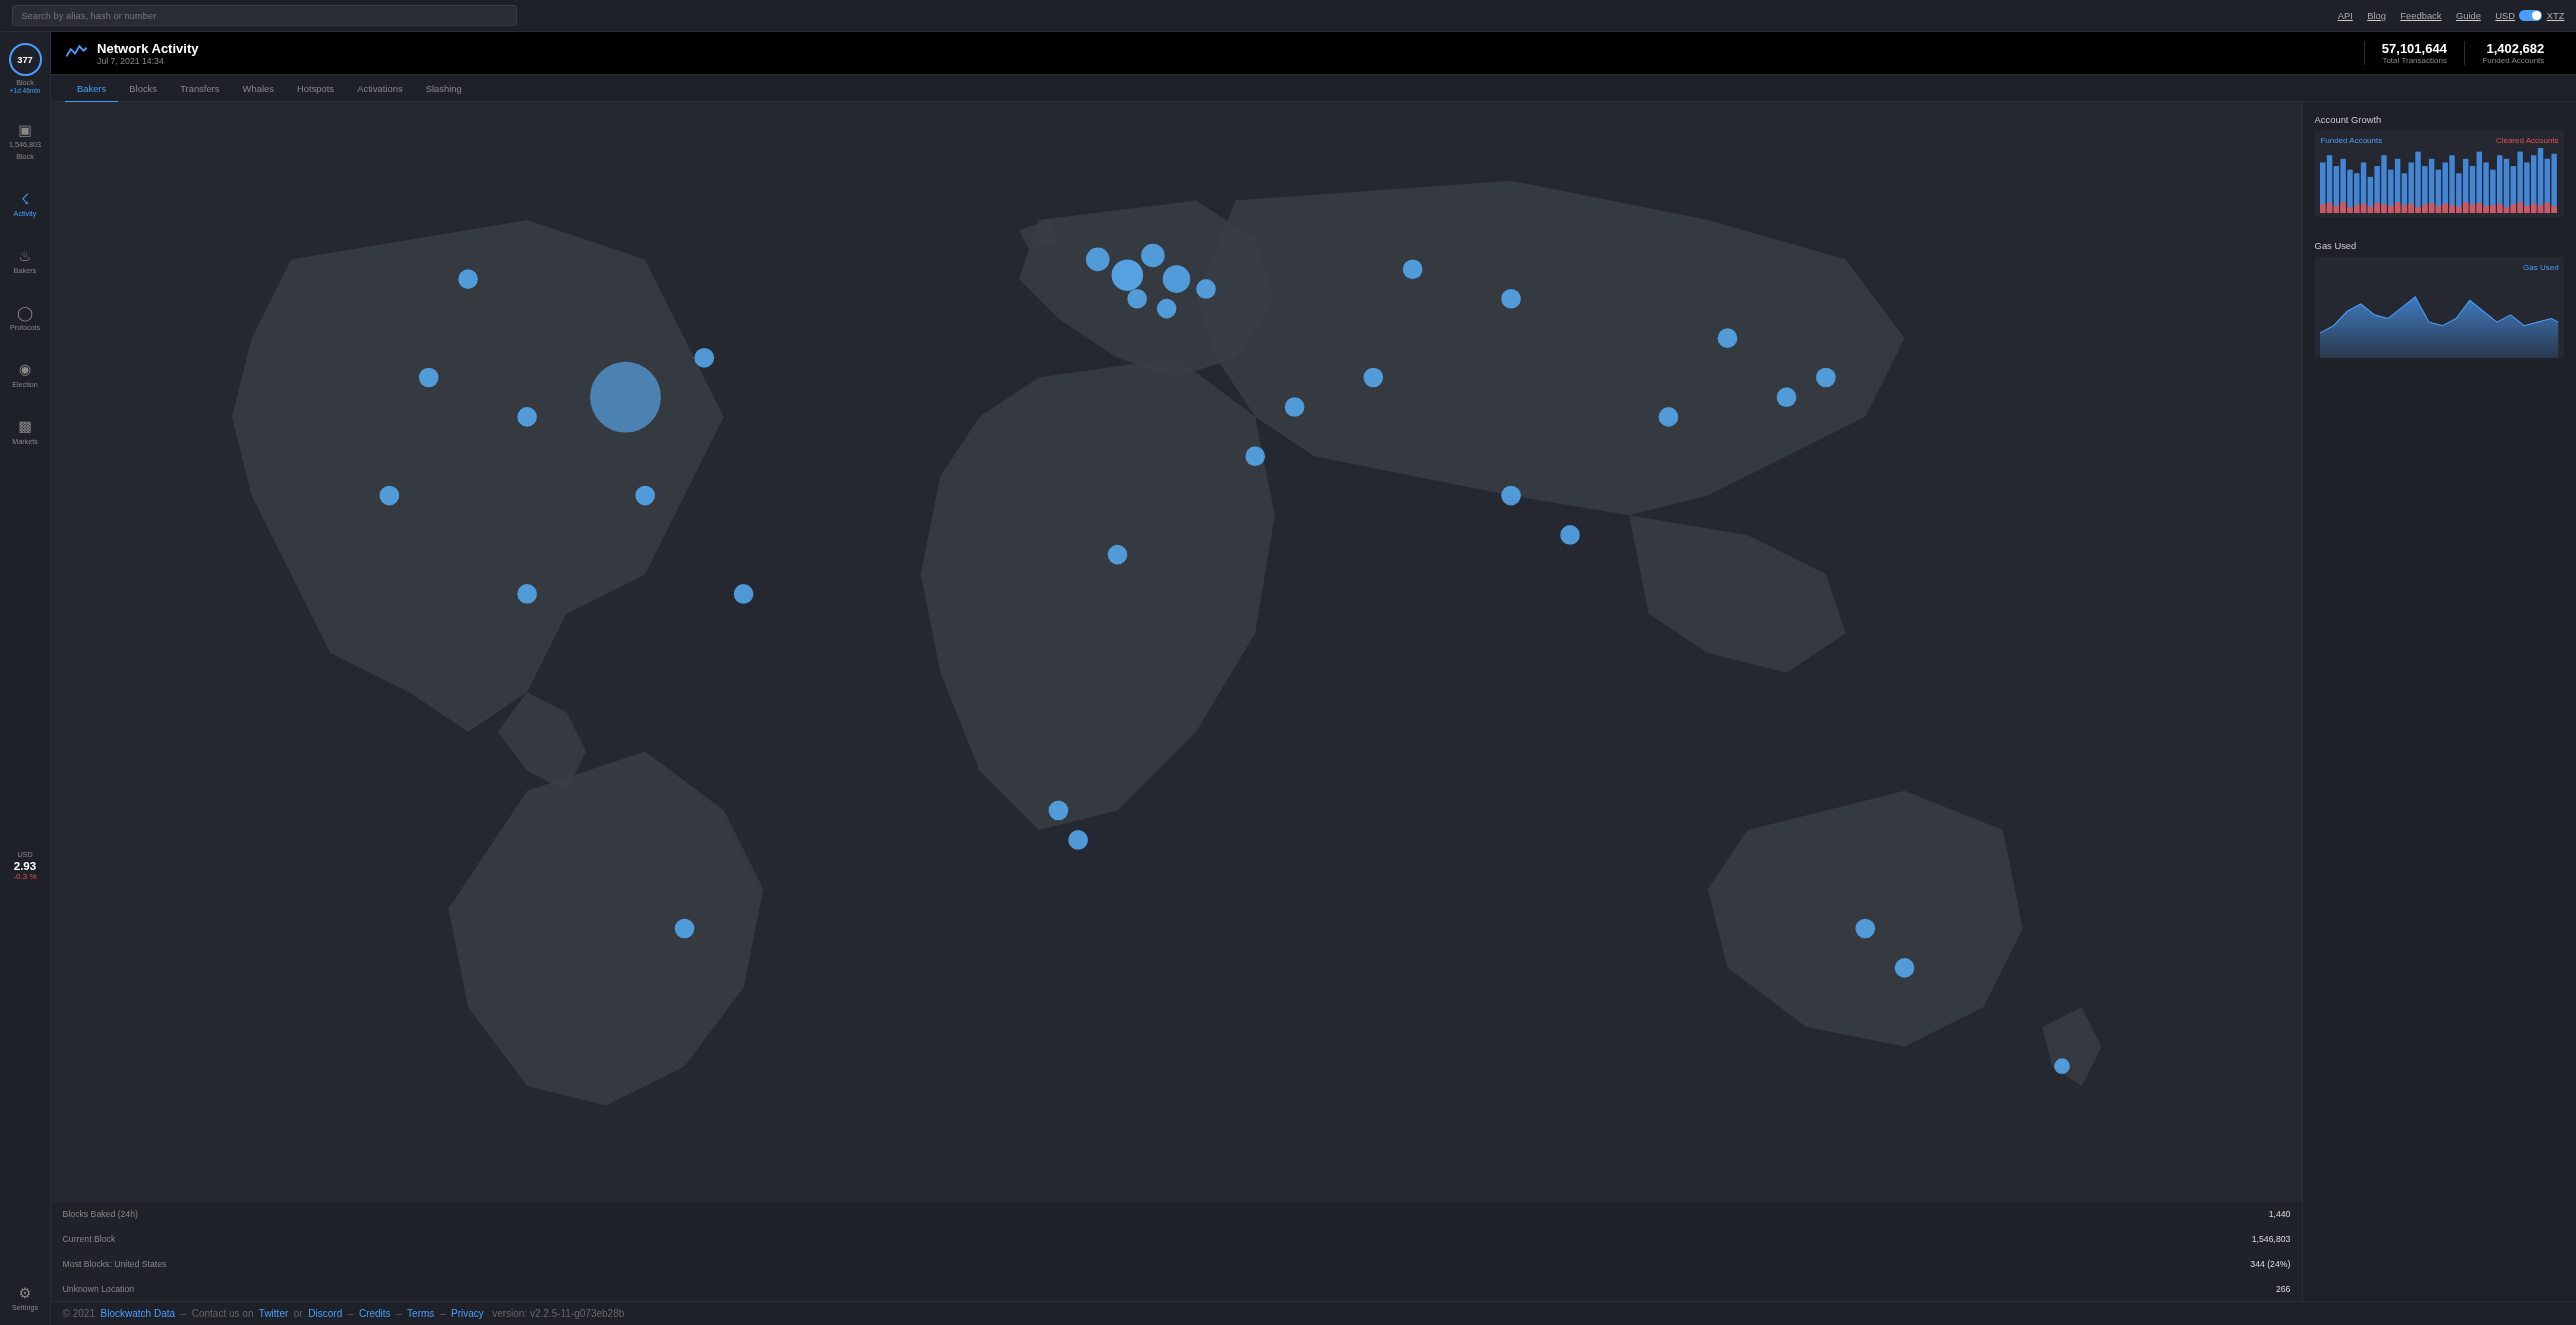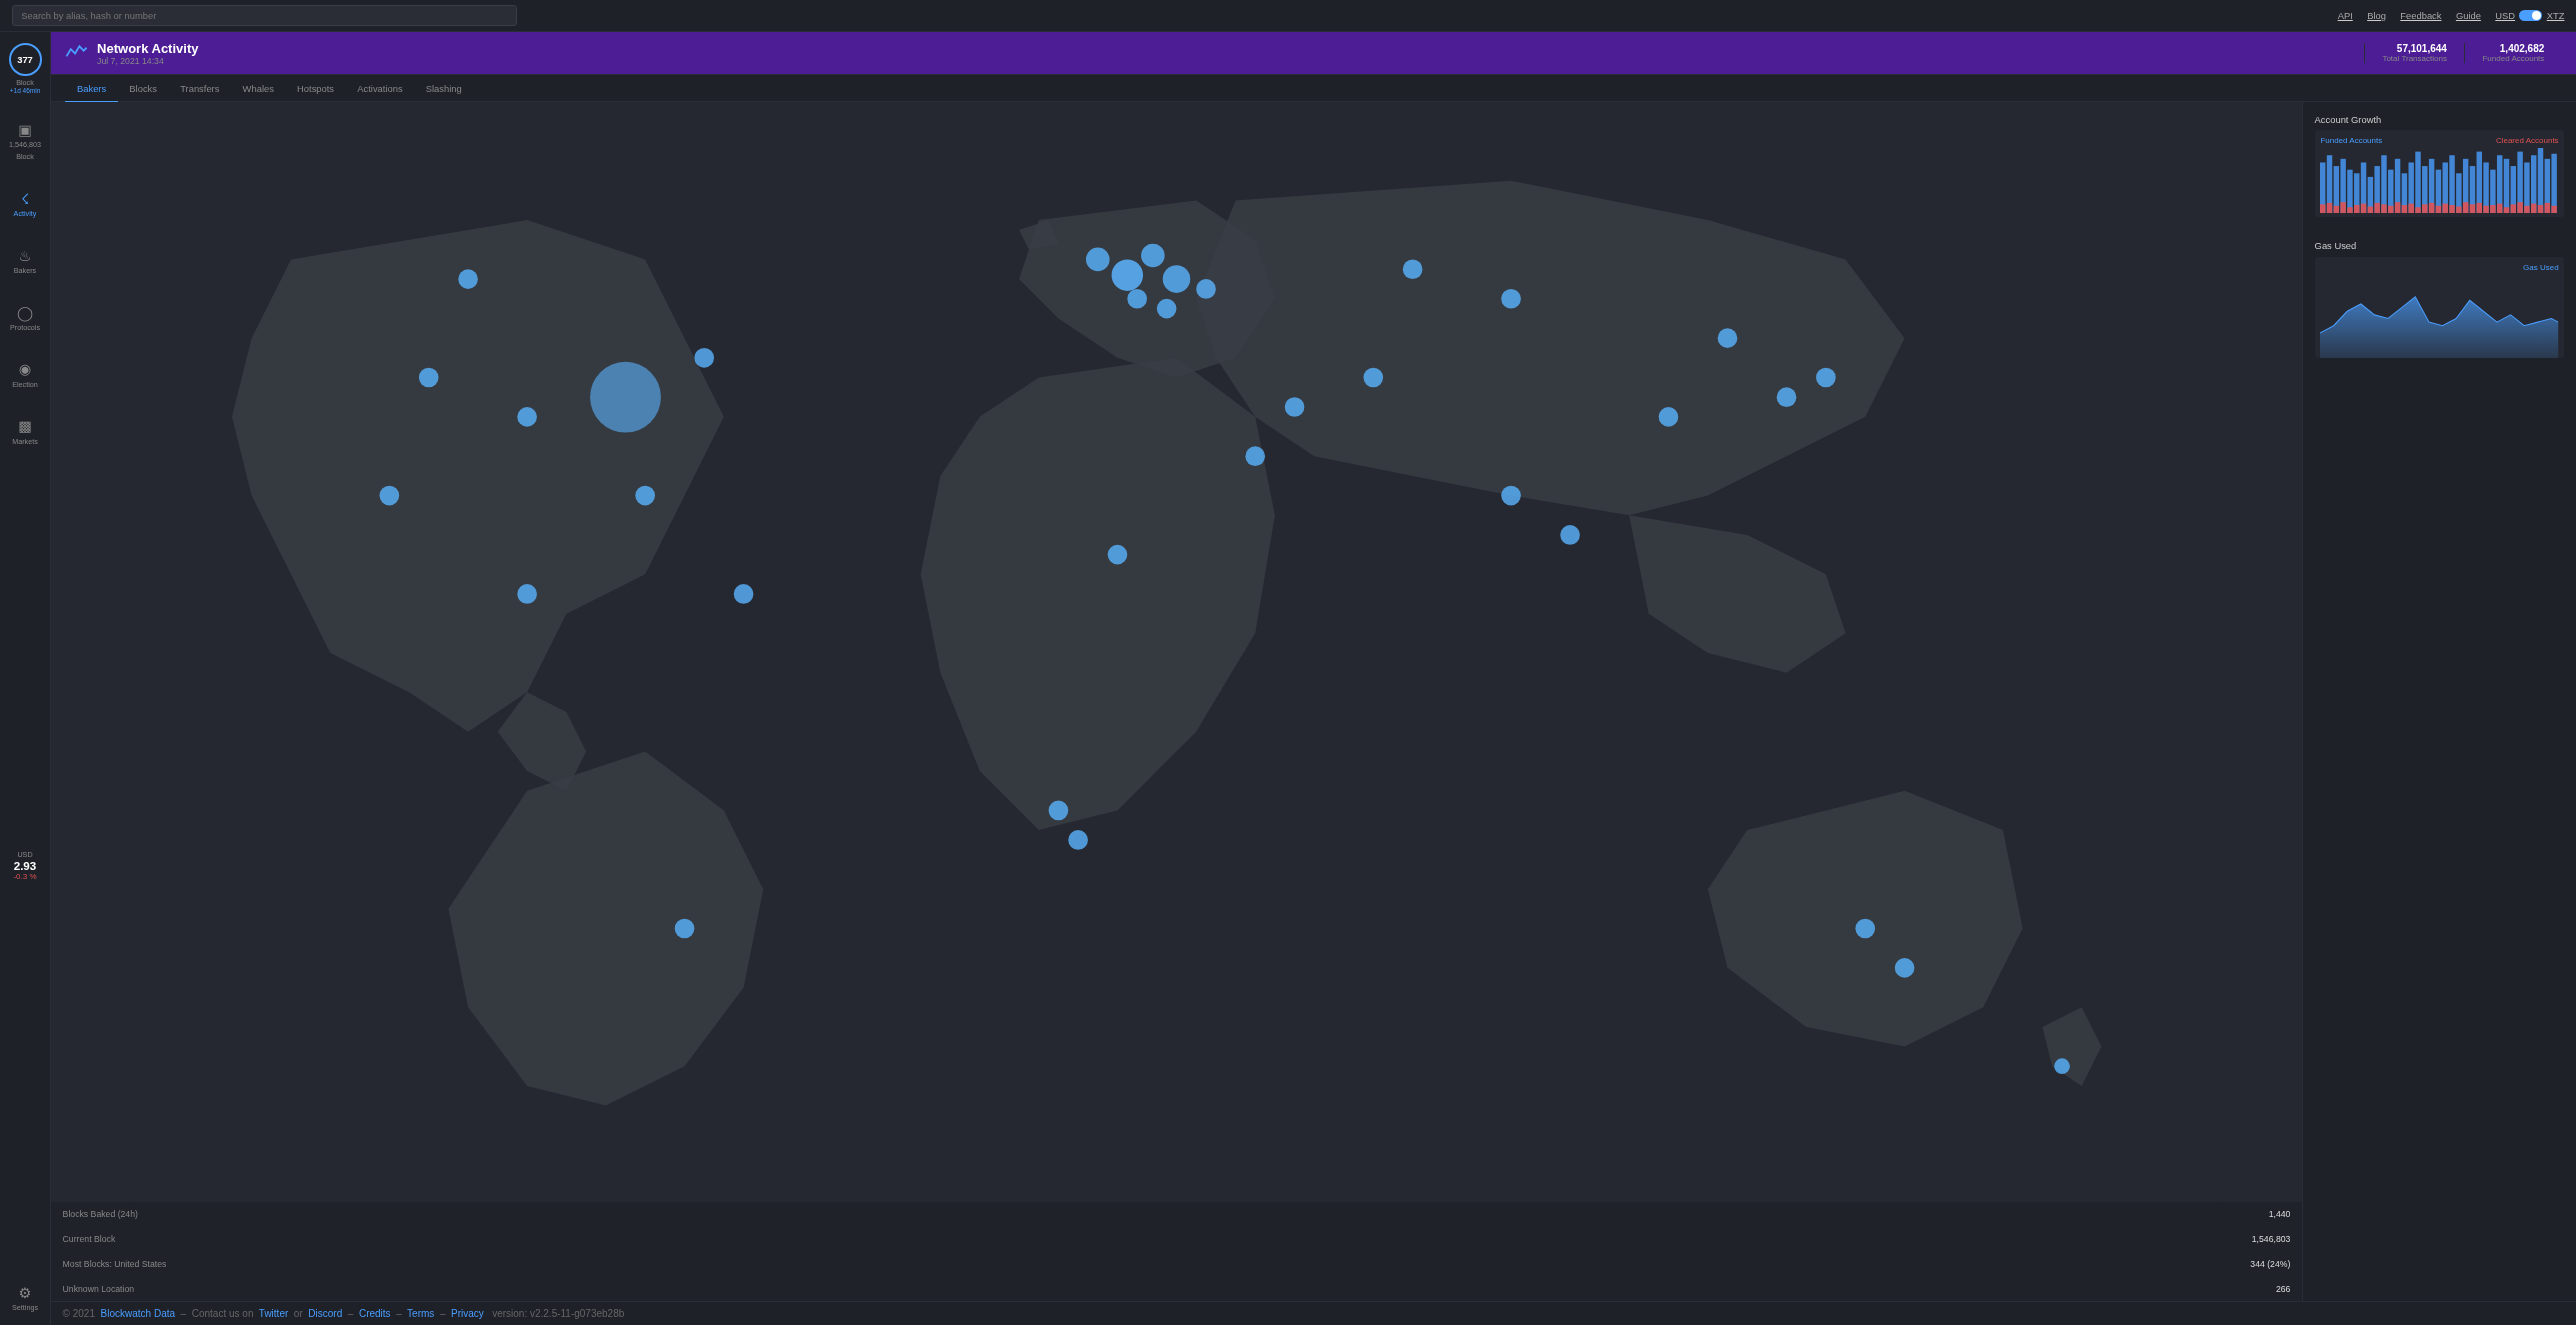--- a/index.html
+++ b/index.html
@@ -139,42 +139,42 @@
       display: flex;
       flex-direction: column;
       overflow: hidden;
     }
     
     .page-header {
       display: flex;
       align-items: center;
       padding: 8.7px 14.4px;
       border-bottom: 0.7px solid #2a2d35;
-      background: #4c1d95;
+      background: #000000;
       flex-shrink: 0;
     }
     .page-header-icon {
       width: 23px;
       height: 23px;
       margin-right: 8.7px;
       color: #4a9eff;
     }
     .page-title { font-size: 13px; font-weight: 600; color: #fff; }
     .page-subtitle { font-size: 8.7px; color: #888; }
     .page-stats {
       margin-left: auto;
       display: flex;
       gap: 0;
     }
     .page-stat {
       text-align: right;
       padding: 0 17.3px;
       border-left: 0.7px solid #2a2d35;
     }
-    .page-stat-value { font-size: 10px; font-weight: bold; color: #fff; }
+    .page-stat-value { font-size: 13px; font-weight: bold; color: #fff; }
     .page-stat-label { font-size: 8px; color: #888; }
     
     .tabs {
       display: flex;
       padding: 0 14.4px;
       border-bottom: 0.7px solid #2a2d35;
       background: #1e2128;
       flex-shrink: 0;
     }
     .tab {

